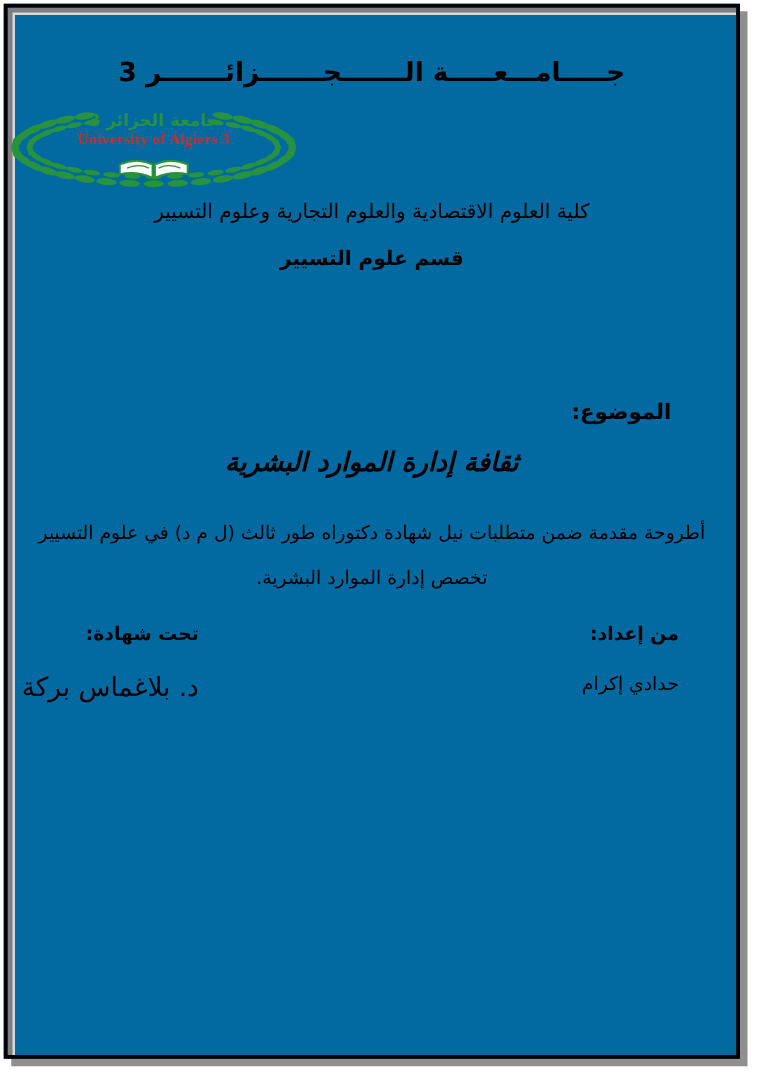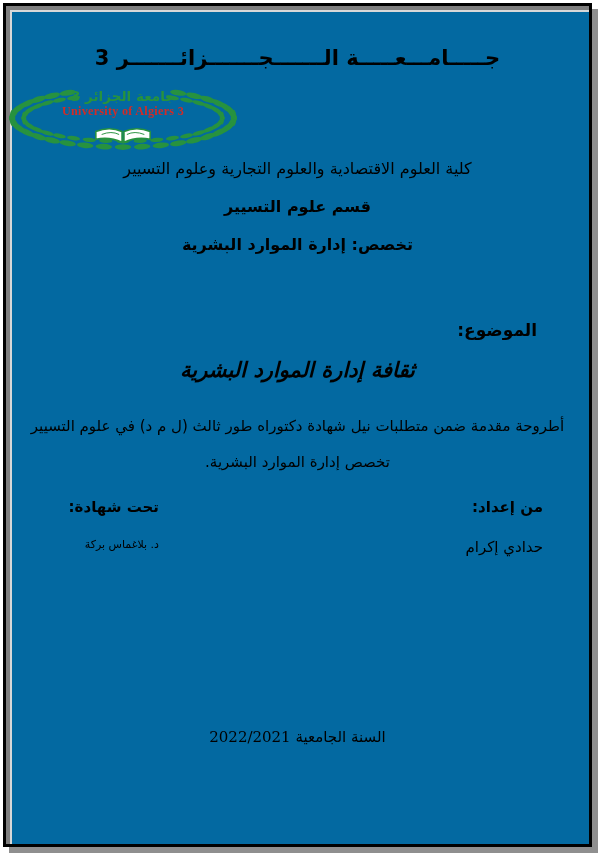--- a/index.html
+++ b/index.html
@@ -33,21 +33,21 @@
   #faculty    { top: 153px; font-size: 16px; font-weight: normal; }
   #dept       { top: 191px; font-size: 16px; font-weight: bold; }
   #spec       { top: 229px; font-size: 16px; font-weight: bold; }
   #subject    { position: absolute; top: 314px; right: 52px; font-size: 17px; font-weight: bold; direction: rtl; white-space: nowrap; }
   #thesisTitle{ top: 352px; font-size: 21px; font-weight: bold; font-style: italic; }
   #desc1      { top: 411px; font-size: 15px; }
   #desc2      { top: 447px; font-size: 15px; }
   #prepLabel  { position: absolute; top: 492px; right: 46px; font-size: 15px; font-weight: bold; direction: rtl; white-space: nowrap; }
   #supLabel   { position: absolute; top: 492px; left: 46px; width: 107px; text-align: right; font-size: 15px; font-weight: bold; direction: rtl; white-space: nowrap; }
   #author     { position: absolute; top: 532px; right: 46px; font-size: 15px; direction: rtl; white-space: nowrap; }
-  #supervisor { position: absolute; top: 532px; left: 46px; width: 107px; text-align: right; font-size: 11px; direction: rtl; white-space: nowrap; }
+  #supervisor { position: absolute; top: 532px; left: 46px; width: 107px; text-align: right; font-size: 21px; direction: rtl; white-space: nowrap; }
   #year       { top: 722px; font-size: 15px; font-family: "DejaVu Serif", "DejaVu Sans", serif; }
   .logo-ar { font-size: 14px; font-weight: bold; direction: rtl; font-family: "DejaVu Sans", sans-serif; }
   .logo-en { font-size: 12.5px; font-weight: bold; font-family: "Liberation Serif", serif; letter-spacing: 0.3px; }
 </style>
 </head>
 <body>
 
 <div class="sheet">
 
   <div class="line" id="uniTitle">جـــــامـــعـــــة الـــــــجـــــــزائـــــــر 3</div>
@@ -125,33 +125,31 @@
       </g>
       <text class="logo-ar" x="120" y="15" text-anchor="middle" fill="#27923F">جامعة الجزائر 3</text>
       <text class="logo-en" x="120" y="30" text-anchor="middle" fill="#D22B27">University of Algiers 3</text>
     </svg>
   </div>
 
   <div class="line" id="faculty">كلية العلوم الاقتصادية والعلوم التجارية وعلوم التسيير</div>
 
   <div class="line" id="dept">قسم علوم التسيير</div>
 
-  <div class="line" id="spec">تخصص: إدارة الموارد البشرية</div>
 
   <div id="subject">الموضوع:</div>
 
   <div class="line" id="thesisTitle">ثقافة إدارة الموارد البشرية</div>
 
   <div class="line" id="desc1">أطروحة مقدمة ضمن متطلبات نيل شهادة دكتوراه طور ثالث (ل م د) في علوم التسيير</div>
 
   <div class="line" id="desc2">تخصص إدارة الموارد البشرية.</div>
 
   <div id="prepLabel">من إعداد:</div>
 
   <div id="supLabel">تحت شهادة:</div>
 
   <div id="author">حدادي إكرام</div>
 
   <div id="supervisor">د. بلاغماس بركة</div>
 
-  <div class="line" id="year">السنة الجامعية 2022/2021</div>
 
 </div>
 
 </body></html>

